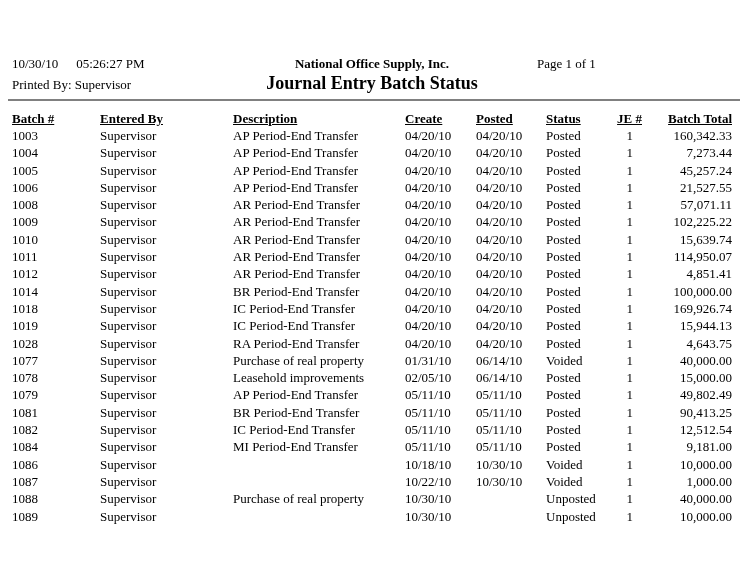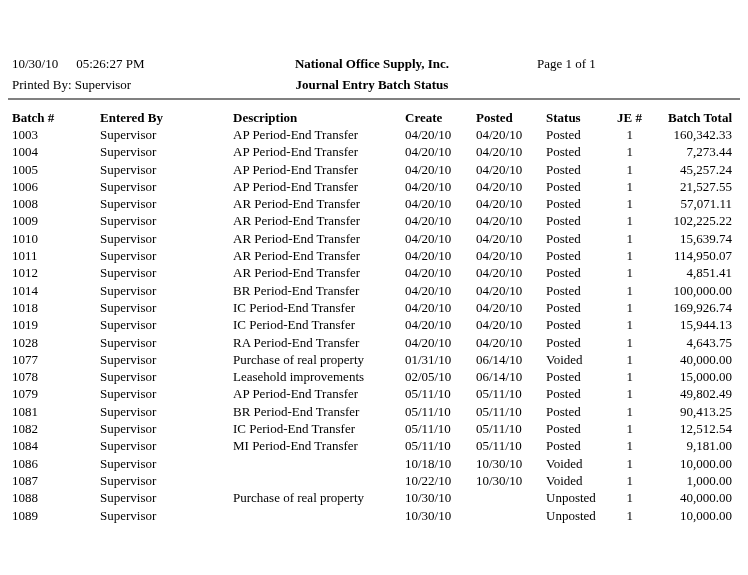--- a/index.html
+++ b/index.html
@@ -25,39 +25,40 @@
     align-items: baseline;
   }
   .hdr-left   { grid-column: 1; font-size: 13px; white-space: nowrap; }
   .hdr-center { grid-column: 2; text-align: center; }
   .hdr-right  { grid-column: 3; text-align: left; font-size: 13px; }
   .hdr-time   { margin-left: 18px; }
   .company    { font-weight: bold; font-size: 13px; margin-top: 40px; }
   .printed-by { font-size: 13px; margin-top: 5px; }
   .report-title {
     font-weight: bold;
-    font-size: 13px;
+    font-size: 18px;
     margin-top: 1px;
   }
   .rule {
     border: none;
     border-top: 2px solid #808080;
     margin: 5px 0 0 -4px;
     width: 732px;
   }
   
   table.report {
     border-collapse: collapse;
     table-layout: fixed;
     width: 720px;
     margin-top: 0;
     font-size: 13px;
   }
   th {
     font-weight: bold;
+    text-decoration: underline;
     text-align: left;
     padding: 0;
     height: 26px;
     vertical-align: bottom;
     white-space: nowrap;
   }
   td {
     padding: 0;
     height: 17px;
     line-height: 17.3px;

